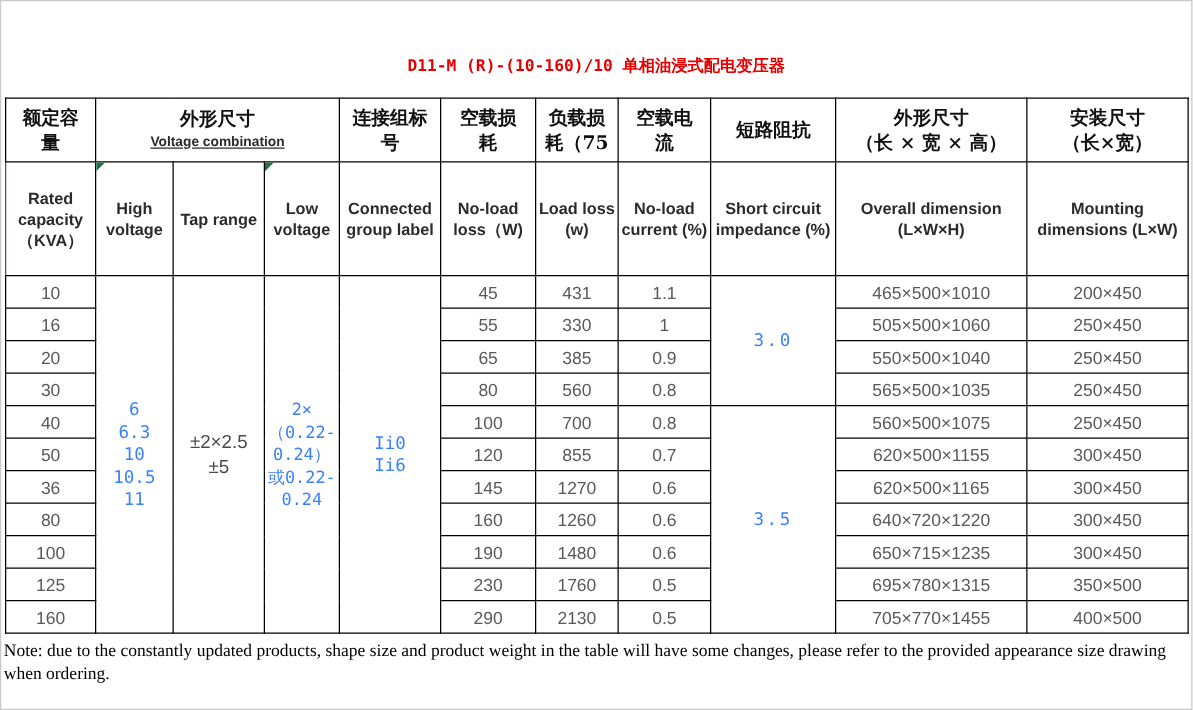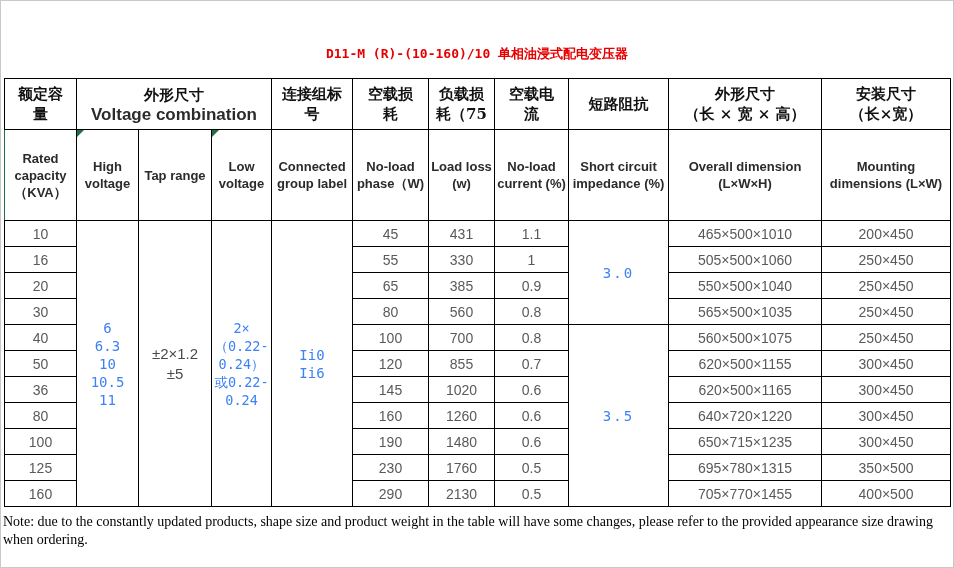--- a/index.html
+++ b/index.html
@@ -42,23 +42,24 @@
     font-family:"DejaVu Serif",serif;
     font-weight:bold;
     font-size:15px;
     line-height:20px;
     color:#111;
     white-space:pre-line;
   }
   .en{
     font-family:"Liberation Sans",sans-serif;
     font-weight:bold;
-    font-size:17px;
+    font-size:11px;
     line-height:19px;
     color:#2b2b2b;
+    text-decoration:underline;
   }
   tr.h2 th{
     font-family:"Liberation Sans",sans-serif;
     font-weight:bold;
     font-size:13px;
     line-height:17px;
     color:#2b2b2b;
     overflow-wrap:break-word;
   }
   td.num{
@@ -146,37 +147,37 @@
         <div class="cn">安装尺寸</div>
         <div class="cn">（长×宽）</div>
       </th>
     </tr>
     <tr class="h2">
       <th class="green-left">Rated capacity（KVA）</th>
       <th><span class="corner-tri"></span><span>High voltage</span></th>
       <th>Tap range</th>
       <th><span class="corner-tri"></span><span>Low voltage</span></th>
       <th>Connected group label</th>
-      <th>No-load phase（W)</th>
+      <th>No-load loss（W)</th>
       <th>Load loss (w)</th>
       <th>No-load current (%)</th>
       <th>Short circuit impedance (%)</th>
       <th>Overall dimension (L×W×H)</th>
       <th>Mounting dimensions (L×W)</th>
     </tr>
   </thead>
   <tbody>
     <tr>
       <td class="num">10</td>
       <td class="mono" rowspan="11">6
 6.3
 10
 10.5
 11</td>
-      <td class="tap" rowspan="11">±2×1.2
+      <td class="tap" rowspan="11">±2×2.5
 ±5</td>
       <td class="mono lv" rowspan="11">2×
 （0.22-
 0.24）
 或0.22-
 0.24</td>
       <td class="mono" rowspan="11">Ii0
 Ii6</td>
       <td class="num">45</td>
       <td class="num">431</td>
@@ -222,21 +223,21 @@
       <td class="num">50</td>
       <td class="num">120</td>
       <td class="num">855</td>
       <td class="num">0.7</td>
       <td class="num">620×500×1155</td>
       <td class="num">300×450</td>
     </tr>
     <tr>
       <td class="num">36</td>
       <td class="num">145</td>
-      <td class="num">1020</td>
+      <td class="num">1270</td>
       <td class="num">0.6</td>
       <td class="num">620×500×1165</td>
       <td class="num">300×450</td>
     </tr>
     <tr>
       <td class="num">80</td>
       <td class="num">160</td>
       <td class="num">1260</td>
       <td class="num">0.6</td>
       <td class="num">640×720×1220</td>

